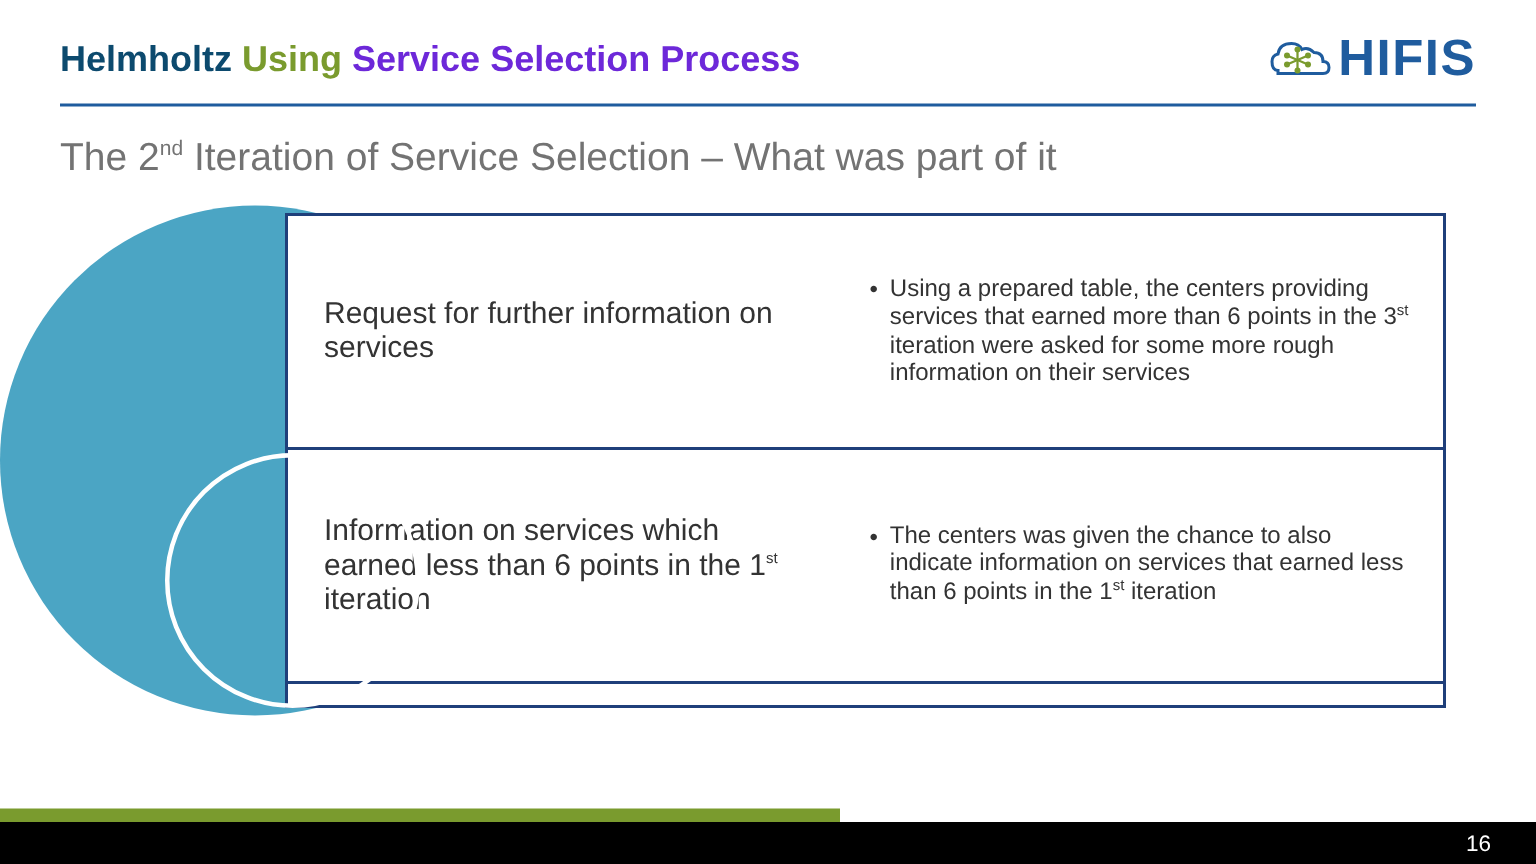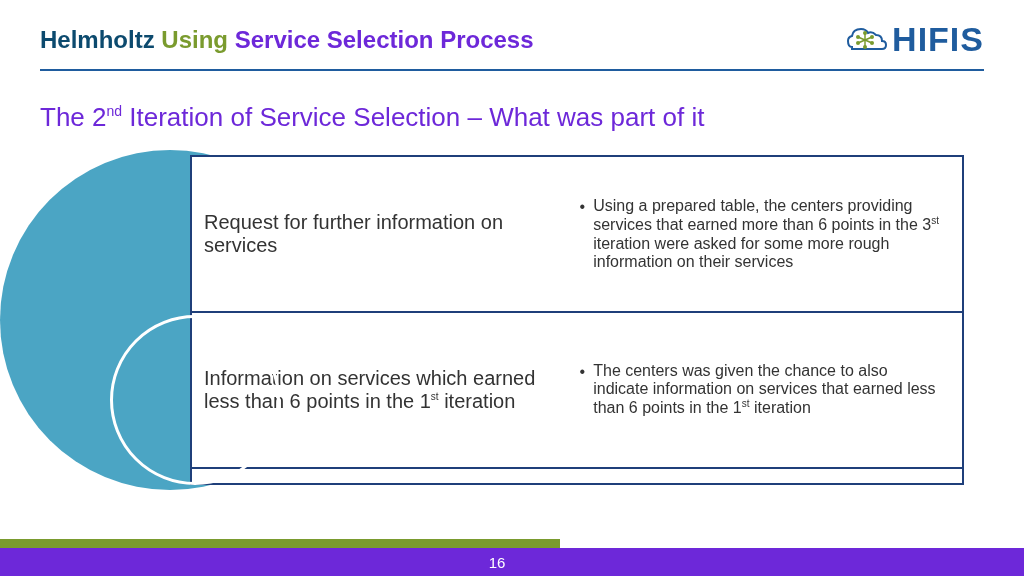--- a/index.html
+++ b/index.html
@@ -35,22 +35,22 @@
       color: #1f5c9e;
       letter-spacing: 1px;
     }
     .divider {
       border: none;
       border-top: 2px solid #1f5c9e;
       margin: 10px 40px 0 40px;
     }
     .subtitle {
       font-size: 26px;
-      color: #6d28d9;
-      padding: 31px 40px 0 40px;
+      color: #737373;
+      padding: 18px 40px 0 40px;
       font-weight: normal;
     }
     .subtitle sup { font-size: 14px; vertical-align: super; }
     .content-area {
       position: relative;
       margin: 22px 60px 0 120px;
       height: 330px;
     }
     .big-circle {
       position: absolute;
@@ -89,21 +89,21 @@
       border-bottom: 2px solid #1f3f7a;
     }
     .row:last-child { border-bottom: none; }
     .thin-row {
       height: 14px;
       flex: none;
       border-bottom: none;
     }
     .cell-left {
       width: 48%;
-      padding: 16px 12px;
+      padding: 16px 24px;
       font-size: 20px;
       color: #333333;
       display: flex;
       align-items: center;
     }
     .cell-right {
       width: 52%;
       padding: 16px 18px;
       font-size: 16px;
       color: #333333;
@@ -119,24 +119,24 @@
       margin-right: 8px;
       margin-top: 1px;
     }
     .cell-left sup, .cell-right sup { font-size: 10px; vertical-align: super; }
     .footer {
       position: absolute;
       bottom: 0;
       left: 0;
       right: 0;
       height: 28px;
-      background: #6d28d9;
-      display: flex;
-      align-items: center;
-      justify-content: center;
+      background: #000000;
+      display: flex;
+      align-items: center;
+      justify-content: flex-end;
       padding-right: 30px;
     }
     .footer-accent {
       position: absolute;
       bottom: 28px;
       left: 0;
       width: 560px;
       height: 9px;
       background: #7a9b2e;
     }

